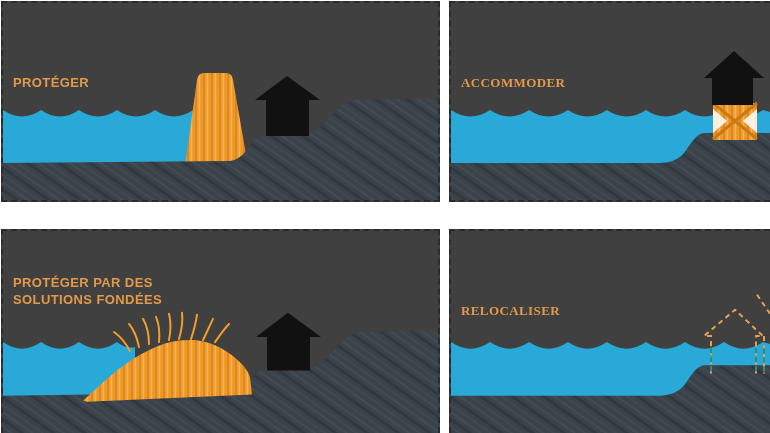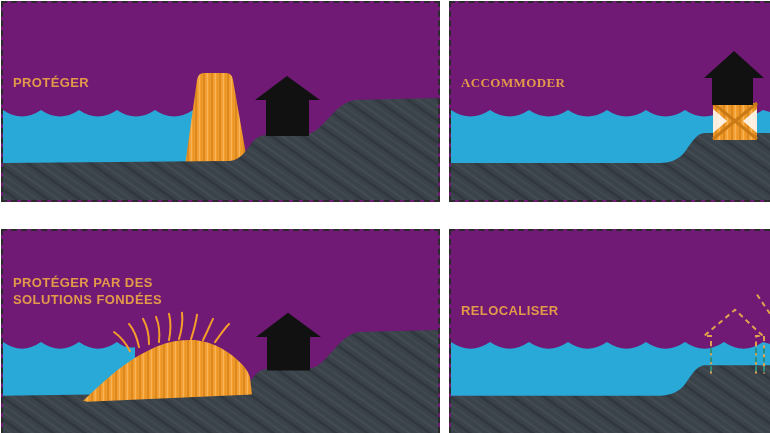--- a/index.html
+++ b/index.html
@@ -3,38 +3,38 @@
 <meta charset="utf-8">
 <style>
   html,body{margin:0;padding:0;}
   body{
     width:770px;height:433px;position:relative;overflow:hidden;
     background:#ffffff;
     font-family:"Liberation Sans","DejaVu Sans",sans-serif;
   }
   .stage{position:absolute;inset:0;}
   .panel{
-    position:absolute;background:#701a75;
+    position:absolute;background:#404040;
     border:2px dashed #2b2b2b;
     box-sizing:border-box;
   }
   #panel-proteger{left:1px;top:1px;width:439px;height:201px;}
   #panel-accommoder{left:449px;top:1px;width:321px;height:201px;border-right:none;}
   #panel-ecosystemes{left:1px;top:229px;width:439px;height:204px;border-bottom:none;}
   #panel-relocaliser{left:449px;top:229px;width:321px;height:204px;border-right:none;border-bottom:none;}
   .panel svg{position:absolute;left:0;top:0;width:100%;height:100%;display:block;}
   .panel-label{
     position:absolute;z-index:5;
     color:#e2994a;font-weight:bold;font-size:13px;letter-spacing:.4px;
     line-height:17px;white-space:nowrap;
   }
   #panel-proteger .panel-label{left:10px;top:71px;}
   #panel-accommoder .panel-label{left:10px;top:71px;font-family:Liberation Serif, serif;}
   #panel-ecosystemes .panel-label{left:10px;top:43px;}
-  #panel-relocaliser .panel-label{left:10px;top:71px;}
+  #panel-relocaliser .panel-label{left:10px;top:71px;font-family:Liberation Serif, serif;}
   .defs-holder{position:absolute;width:0;height:0;overflow:hidden;}
 </style>
 </head>
 <body>
 
 <svg class="defs-holder" aria-hidden="true">
   <defs>
     <pattern id="woodgrain" width="8" height="12" patternUnits="userSpaceOnUse">
       <path d="M1,0 V12" stroke="rgba(135,66,0,0.30)" stroke-width="1.5"></path>
       <path d="M4.4,0 V12" stroke="rgba(255,255,255,0.22)" stroke-width="1.2"></path>

